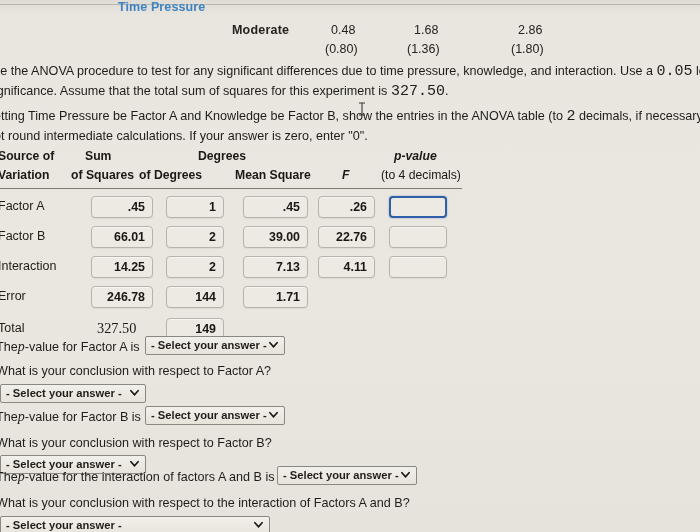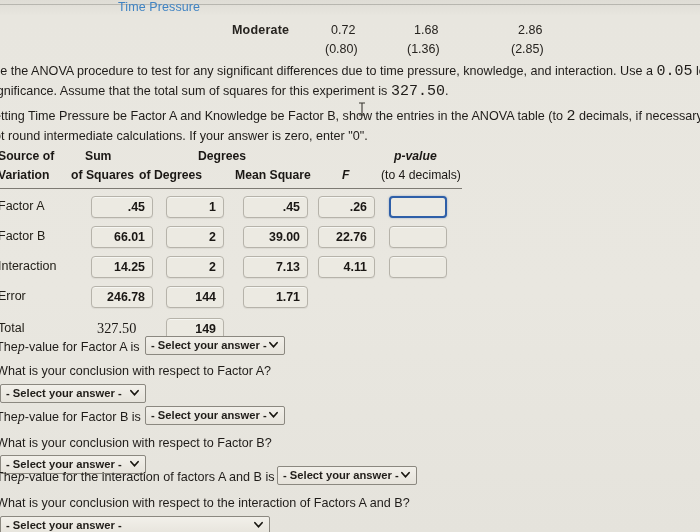--- a/index.html
+++ b/index.html
@@ -27,21 +27,21 @@
     left: 0; right: 0; top: 4px;
     height: 1px;
     background: rgba(150,148,142,0.55);
   }
 
   
   .time-pressure-label {
     position: absolute;
     left: 118px; top: 0px;
     font-size: 12.5px;
-    font-weight: normal;
+    font-weight: bold;
     color: #3f83c3;
     letter-spacing: .1px;
     line-height: 14px;
   }
   .frag-row {
     position: absolute;
     left: 0; right: 0;
     height: 19px;
   }
   .frag-row.r1 { top: 23px; text-align: right; }
@@ -212,29 +212,29 @@
 <body>
 
 <div id="page">
 
   <div class="topline"></div>
 
   <div class="time-pressure-label">Time Pressure</div>
 
   <div class="frag-row r1">
     <span class="frag-cell frag-moderate">Moderate</span>
-    <span class="frag-cell frag-v1">0.72</span>
+    <span class="frag-cell frag-v1">0.48</span>
     <span class="frag-cell frag-v2">1.68</span>
     <span class="frag-cell frag-v3">2.86</span>
   </div>
 
   <div class="frag-row r2">
     <span class="frag-cell frag-s1">(0.80)</span>
     <span class="frag-cell frag-s2">(1.36)</span>
-    <span class="frag-cell frag-s3">(2.85)</span>
+    <span class="frag-cell frag-s3">(1.80)</span>
   </div>
 
   <div class="para p1">
     <span>se the ANOVA procedure to test for any significant differences due to time pressure, knowledge, and interaction. Use a</span>
     <span class="num-serif">0.05</span>
     <span>level of</span>
   </div>
   <div class="para p1b">
     <span>ignificance. Assume that the total sum of squares for this experiment is</span>
     <span class="num-serif">327.50</span><span>.</span>

